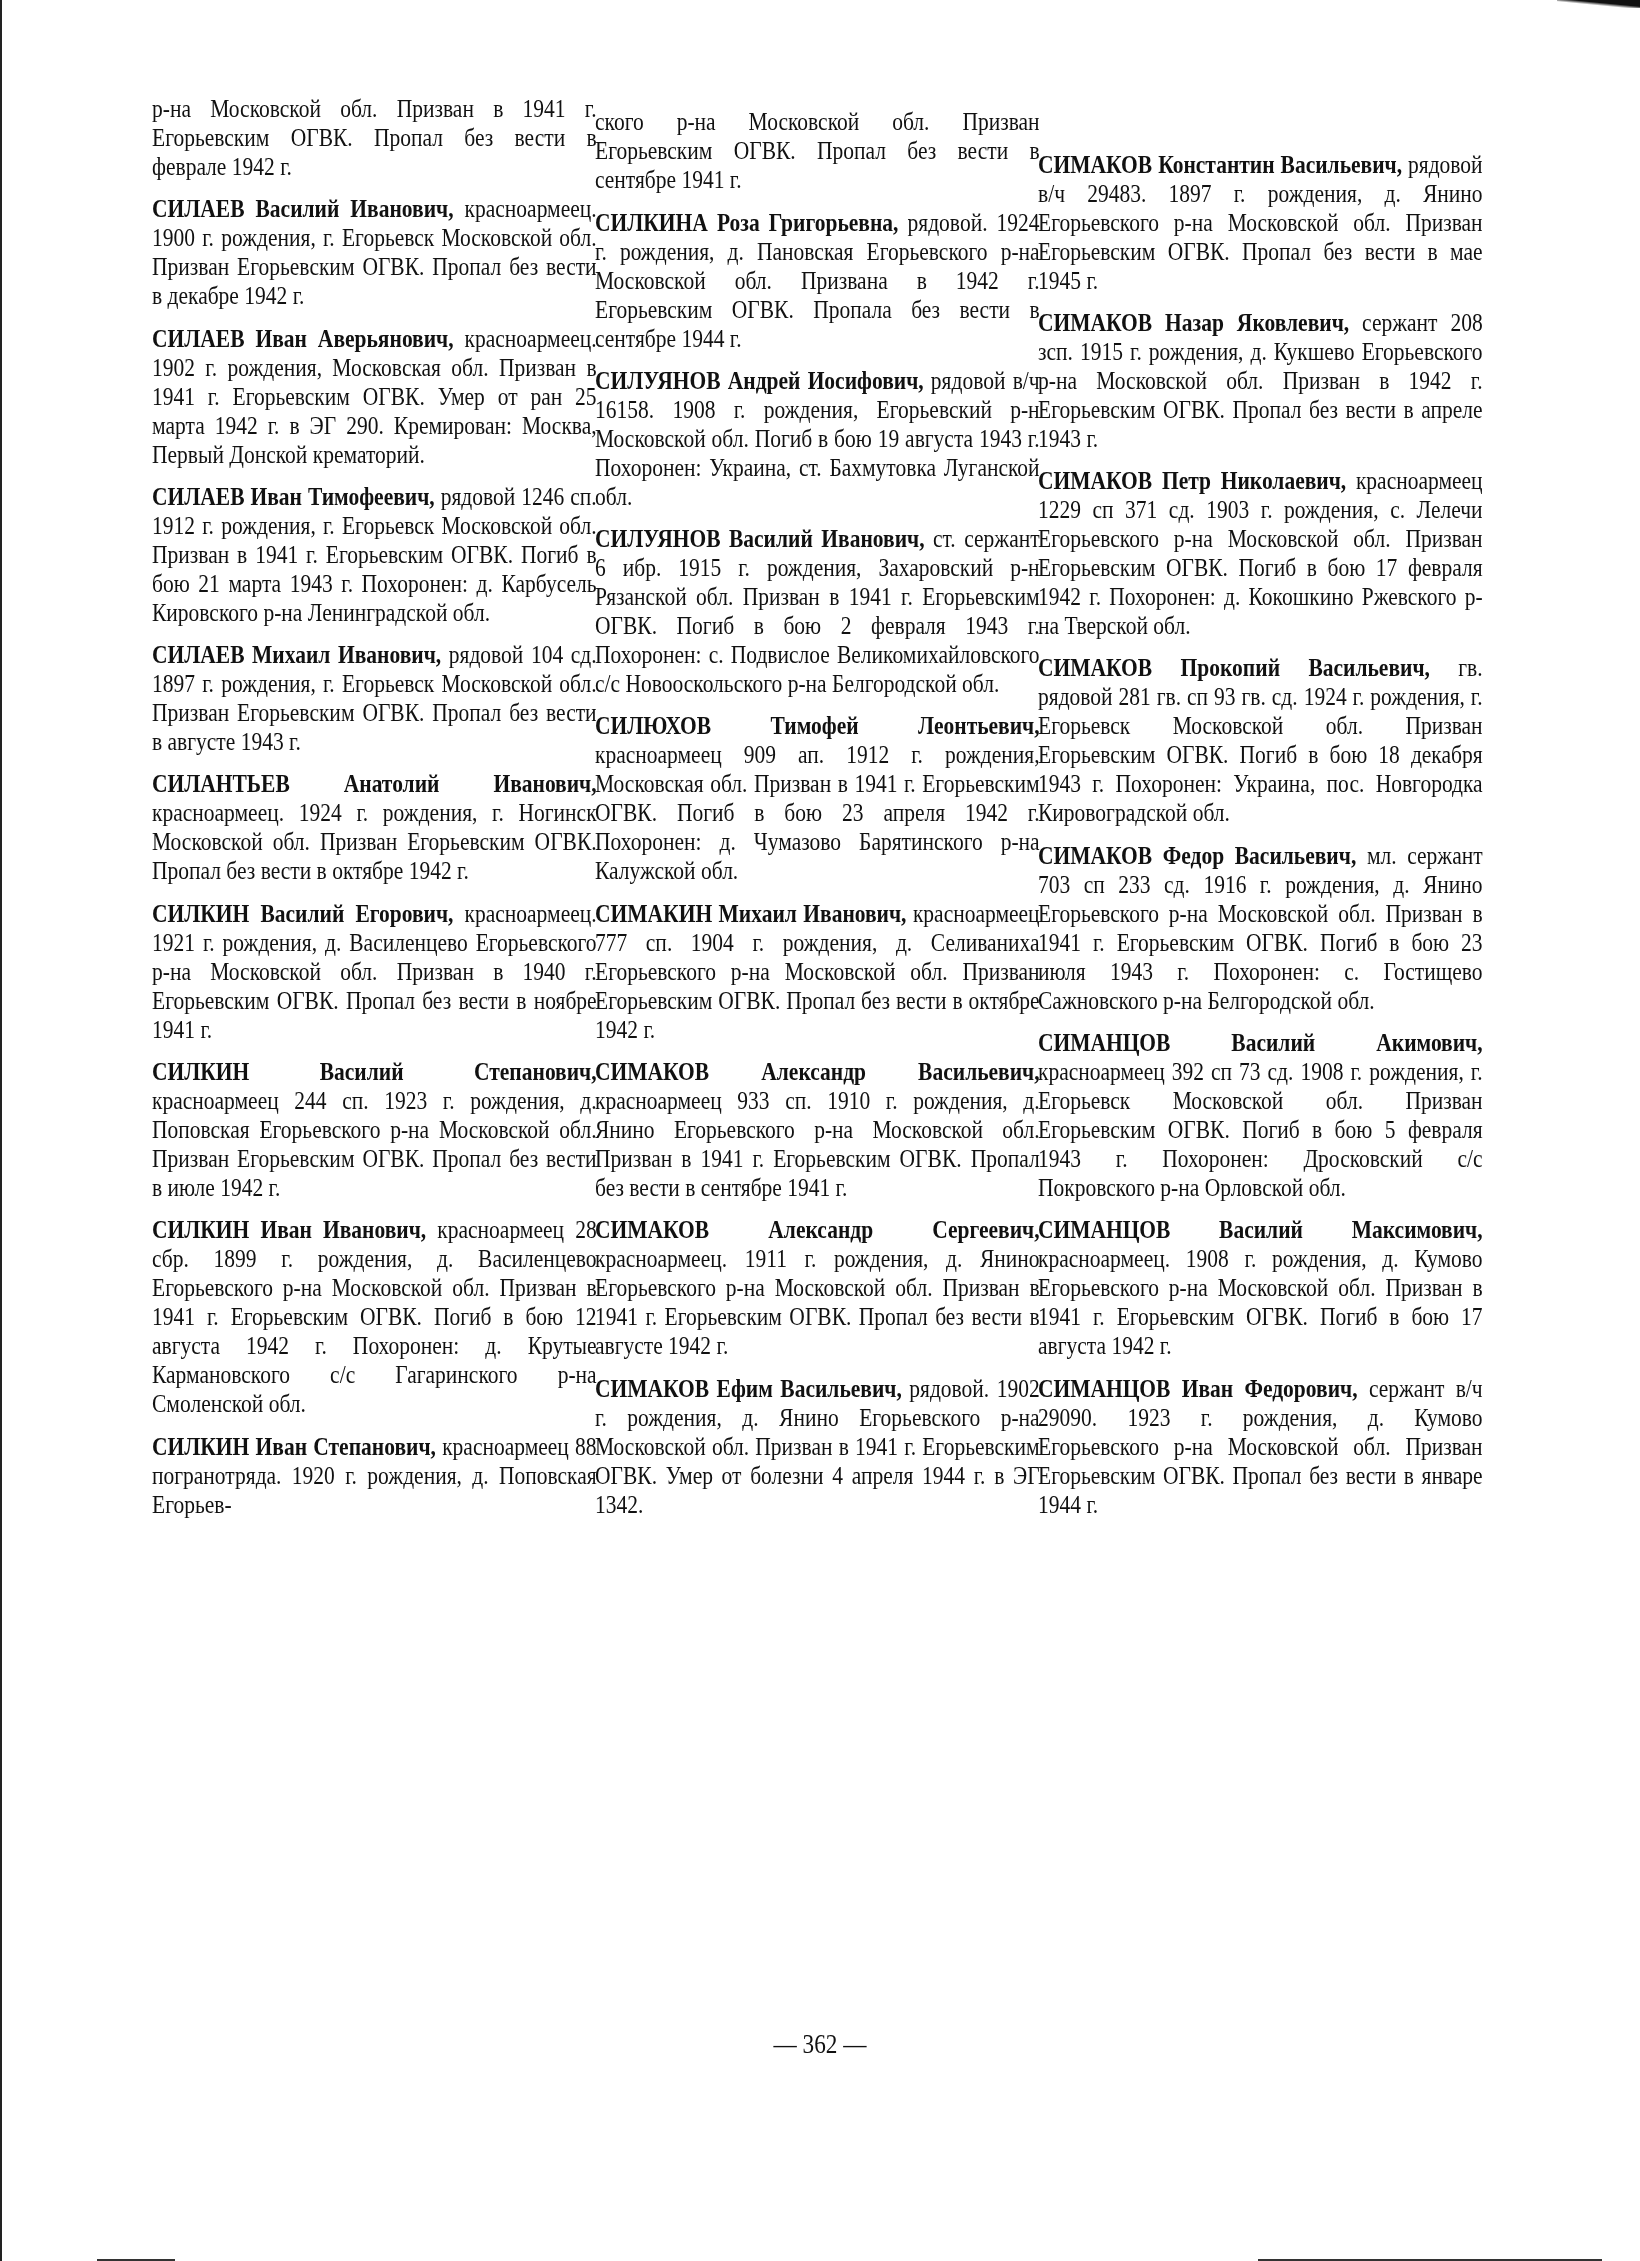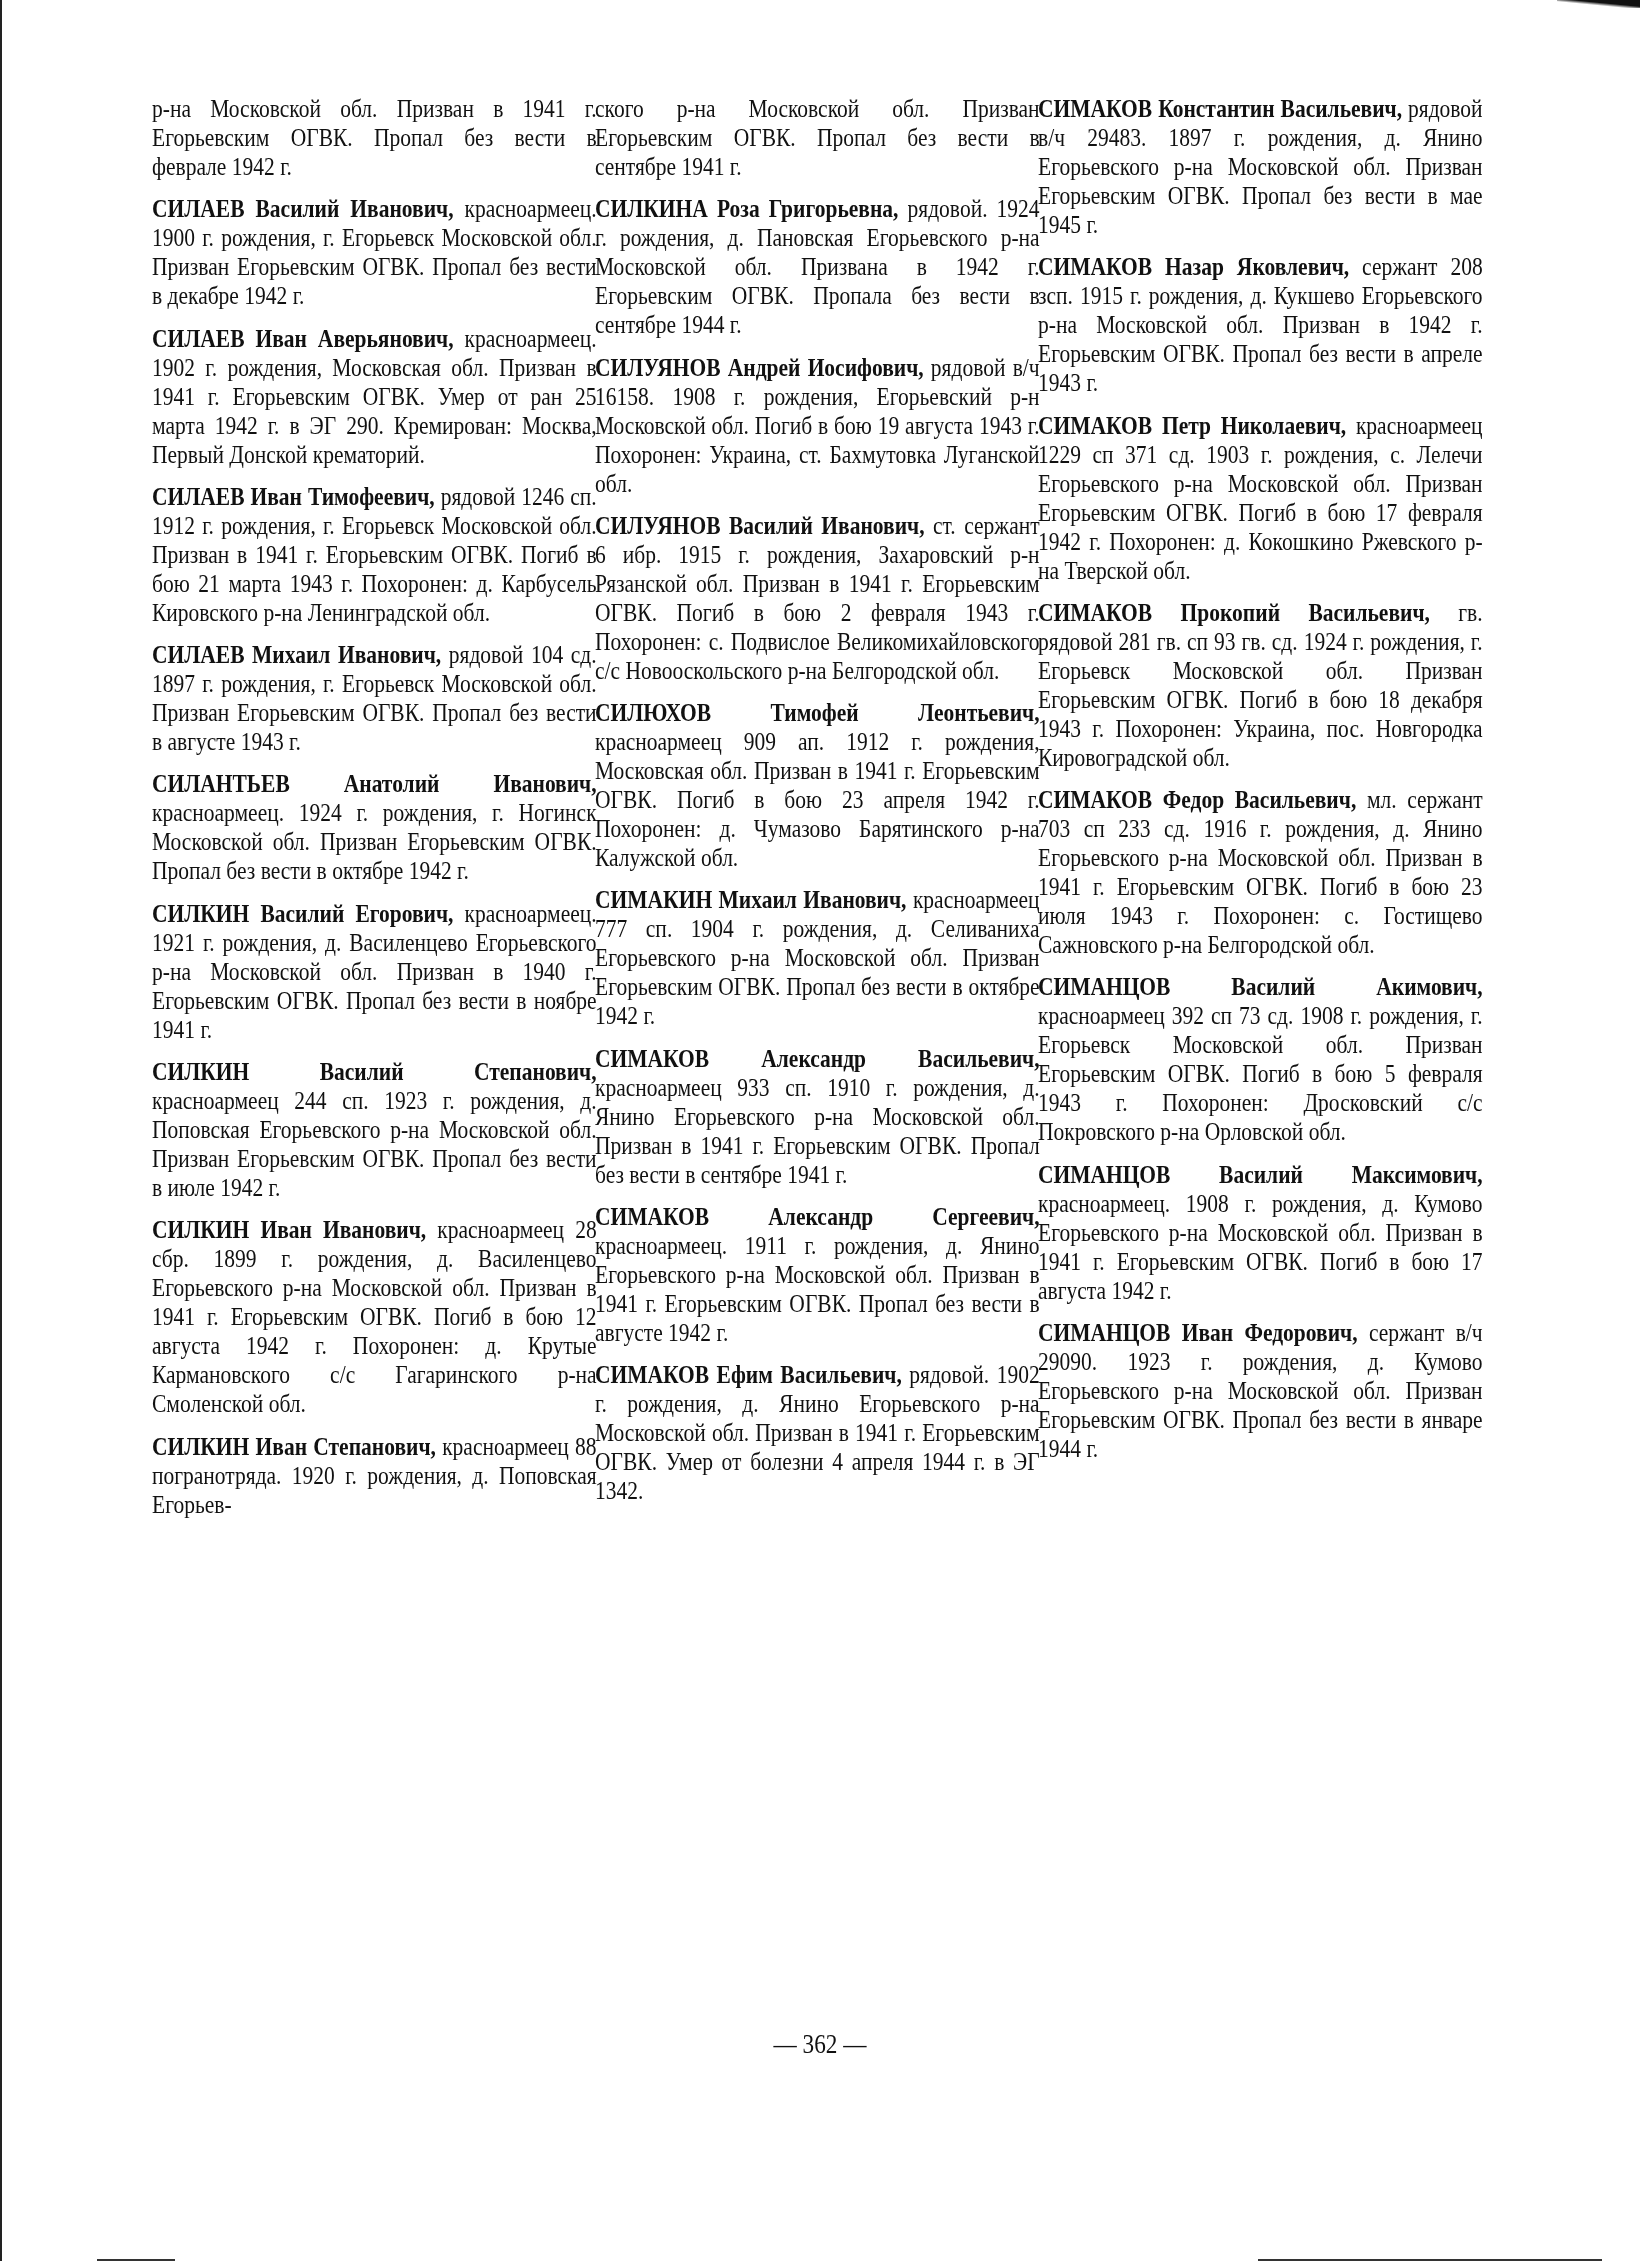--- a/index.html
+++ b/index.html
@@ -27,20 +27,21 @@
     width: 83px; height: 7.8px;
     background: linear-gradient(to bottom left, #111 0%, #111 40%, transparent 60%);
   }
   .columns {
     position: absolute;
     top: 94px;
     left: 152px;
     width: 1403px;
     display: flex;
     justify-content: space-between;
+    align-items: flex-end;
   }
   .column {
     width: 455px;
     font-size: 25px;
     line-height: 29px;
     text-align: justify;
     hyphens: manual;
     transform: scaleX(0.86);
     transform-origin: left top;
     width: 528px;

